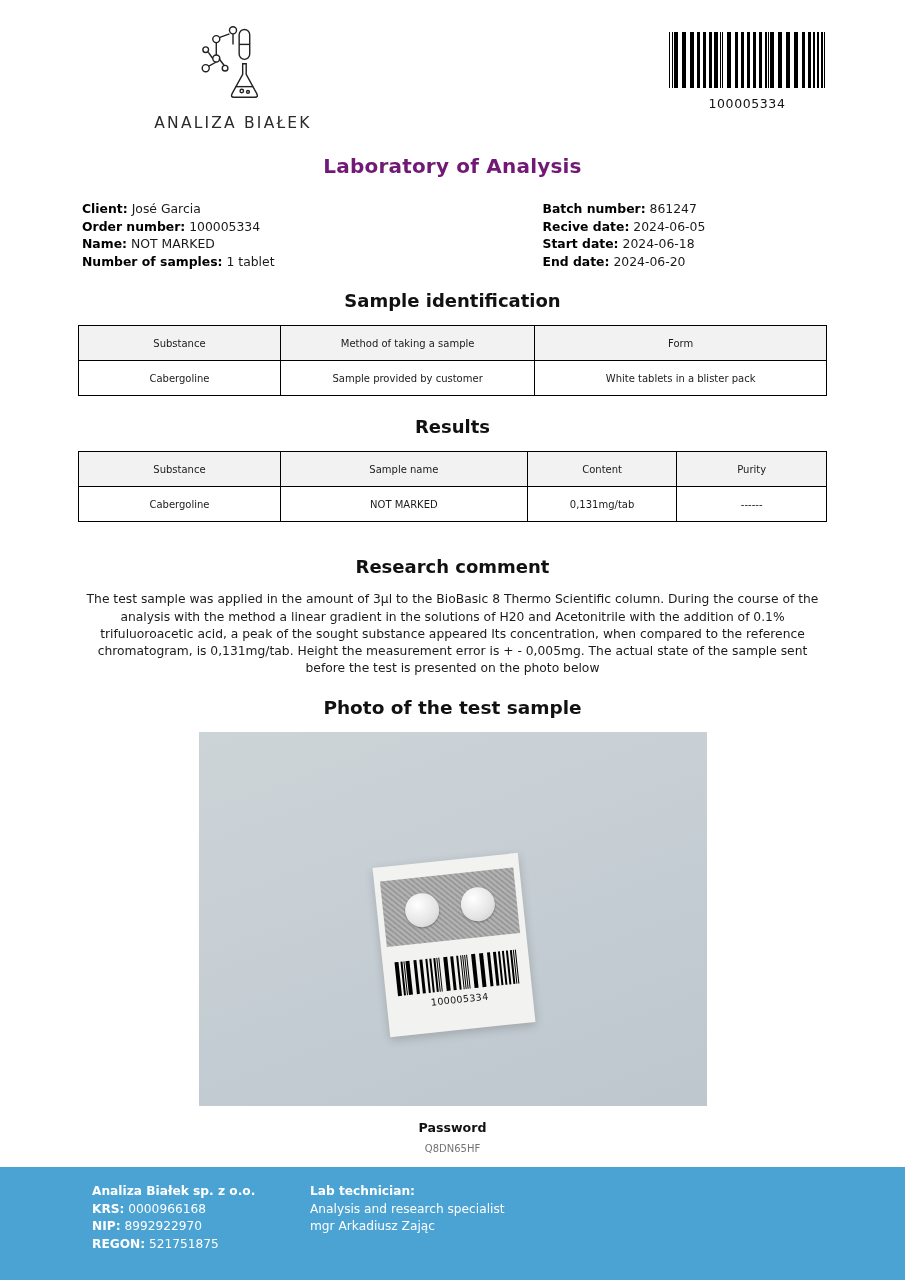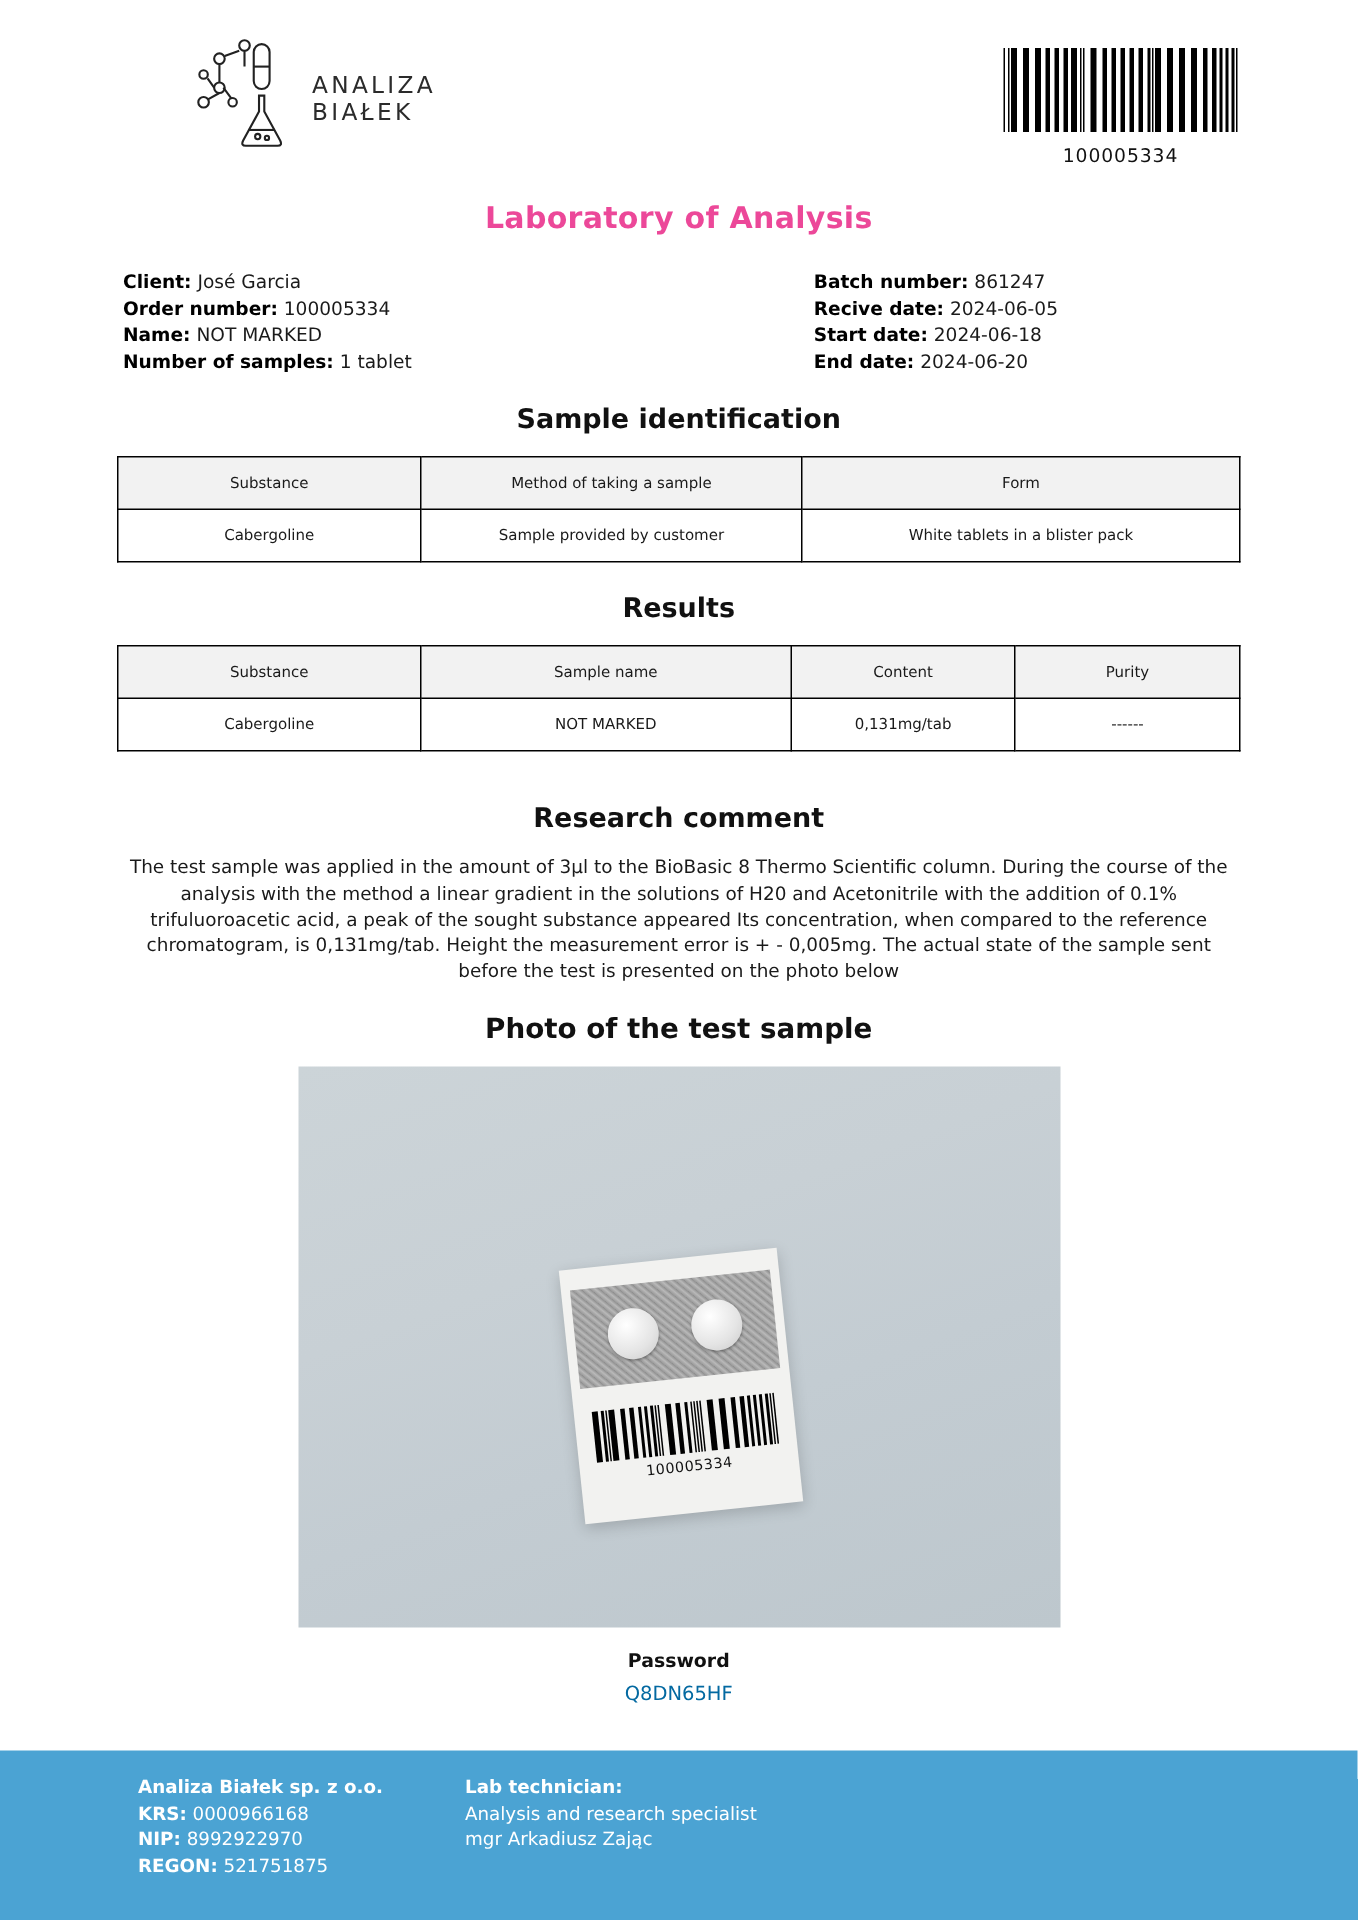--- a/index.html
+++ b/index.html
@@ -25,21 +25,21 @@
   
   .header {
     display: flex;
     align-items: flex-start;
     justify-content: space-between;
     padding: 18px 78px 0 78px;
     box-sizing: border-box;
   }
   .brand {
     display: flex;
-    flex-direction: row;
+    flex-direction: column;
     align-items: center;
     width: 230px;
     margin-left: 40px;
   }
   .brand-mark {
     width: 90px;
     height: 88px;
   }
   .brand-name {
     margin-top: 8px;
@@ -71,21 +71,21 @@
     letter-spacing: 0.6px;
     color: #111;
   }
 
   
   h1.doc-title {
     text-align: center;
     font-size: 20px;
     font-weight: bold;
     margin: 22px 0 0 0;
-    color: #ec4899;
+    color: #701a75;
     letter-spacing: 0.2px;
   }
   h2.section-title {
     text-align: center;
     font-size: 18px;
     font-weight: bold;
     margin: 20px 0 14px 0;
     color: #111;
   }
 
@@ -222,23 +222,23 @@
   .password-block {
     text-align: center;
     margin-top: 14px;
   }
   .password-title {
     font-size: 12.6px;
     font-weight: bold;
     color: #111;
   }
   .password-value {
-    font-size: 13px;
+    font-size: 10px;
     margin-top: 8px;
-    color: #0369a1;
+    color: #737373;
   }
 
   
   .footer {
     position: absolute;
     left: 0;
     bottom: 0;
     width: 905px;
     height: 113px;
     background: #4ba3d3;

